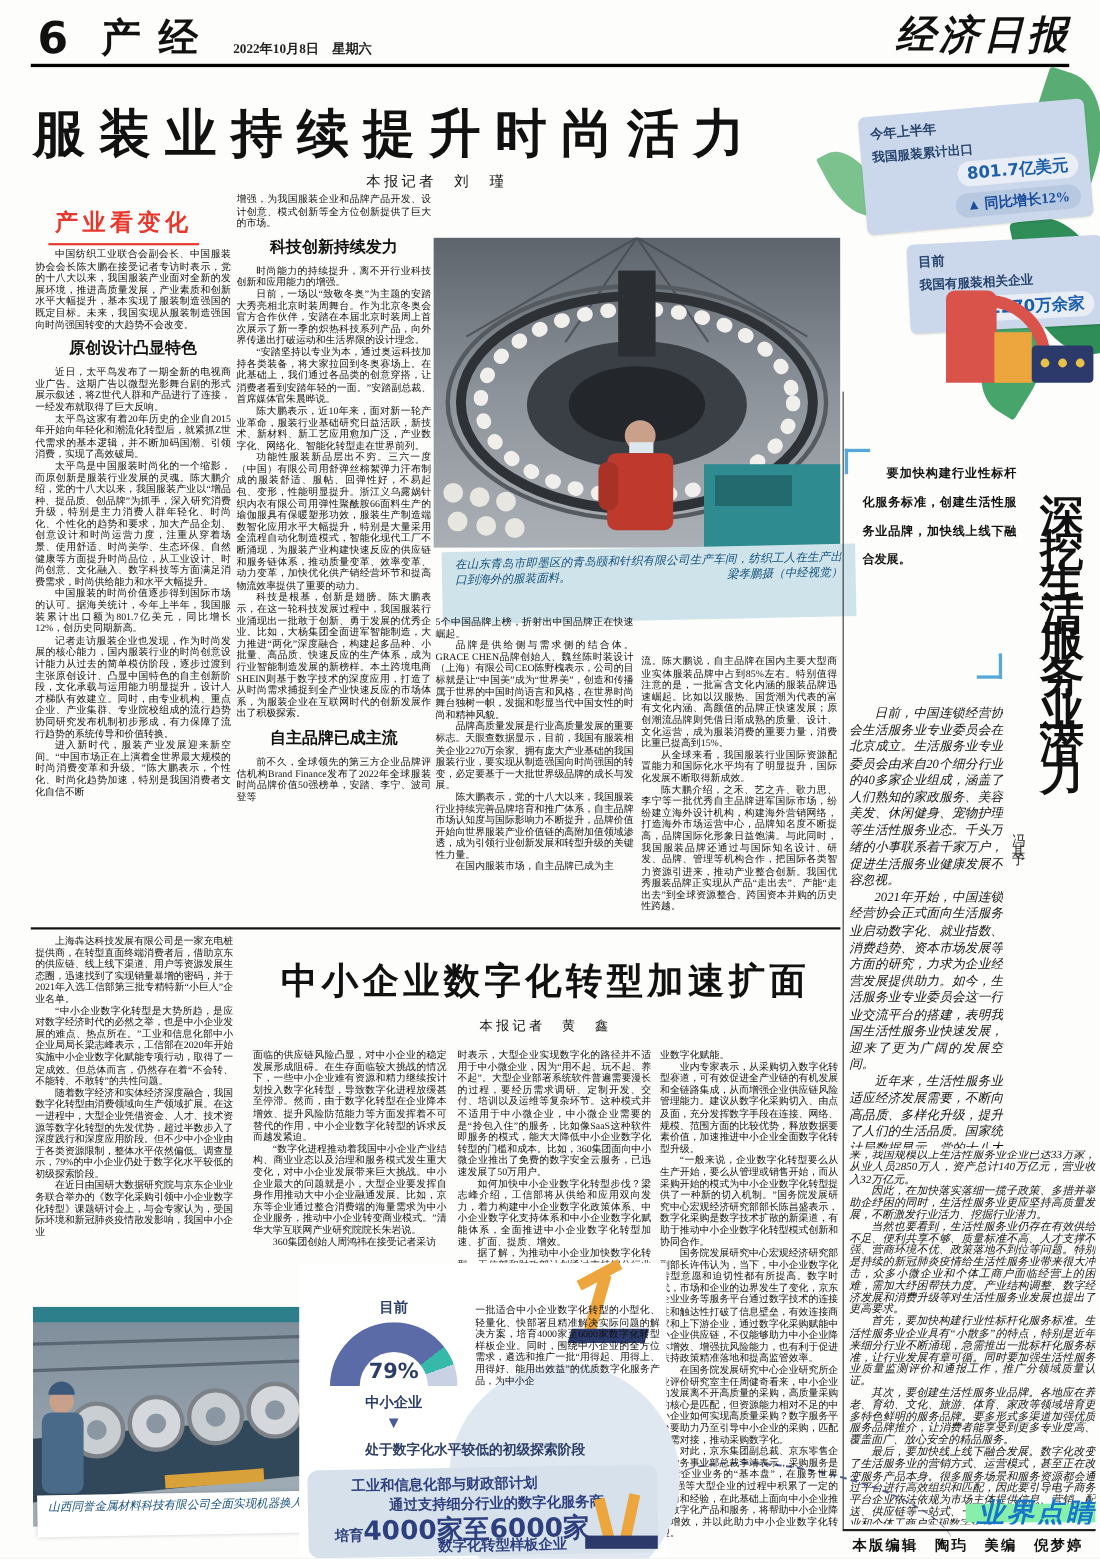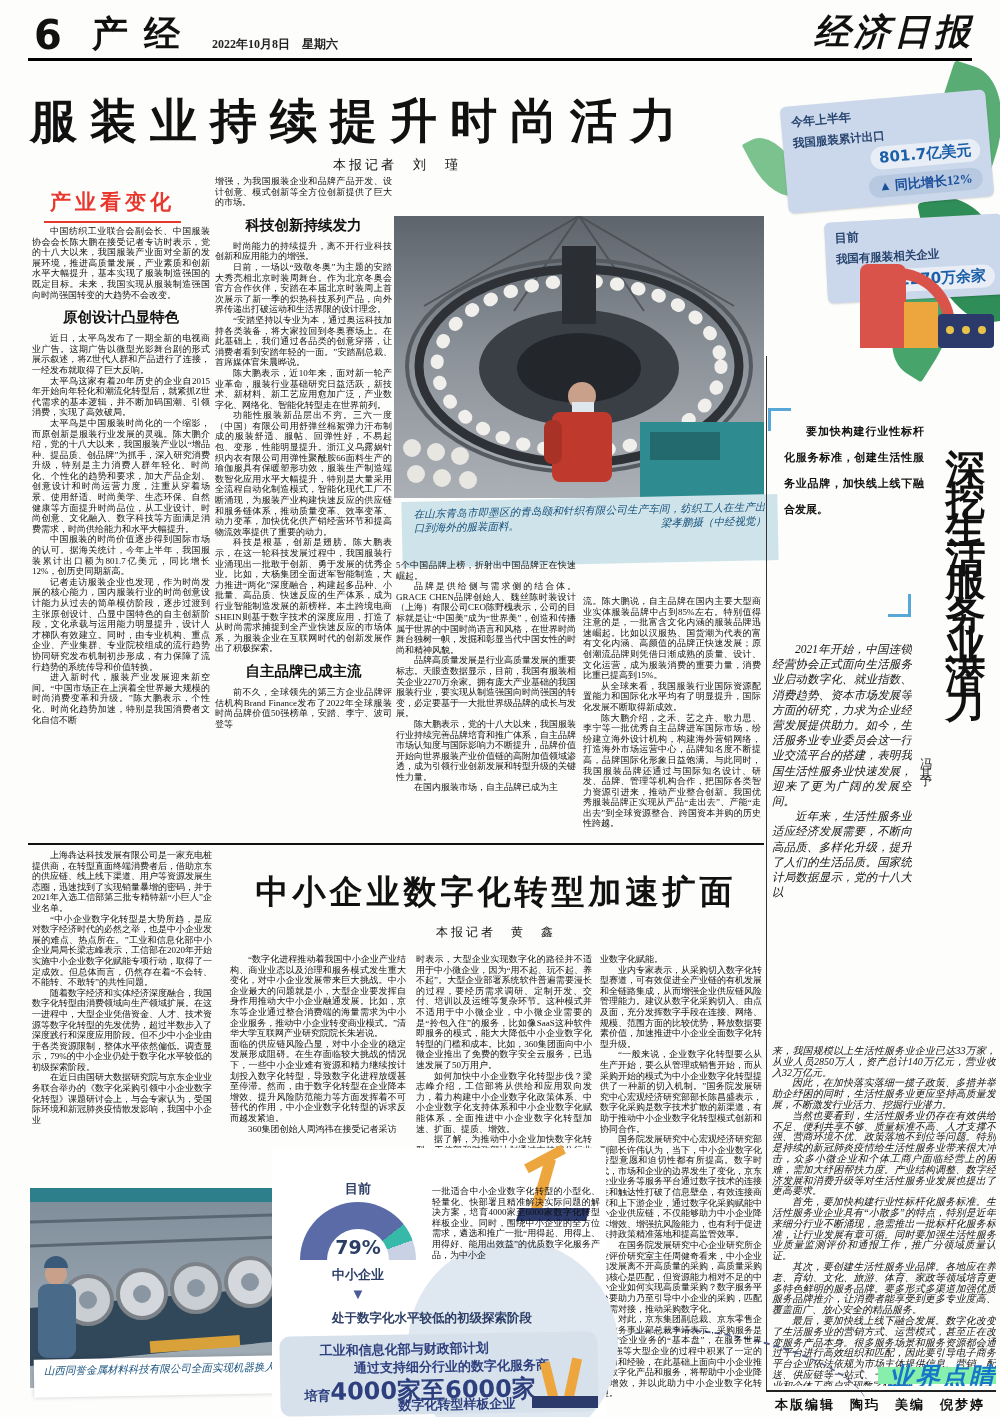--- a/index.html
+++ b/index.html
@@ -206,20 +206,21 @@
 <div class="abs vrule"></div>
 <div class="abs" id="svc">
   <span class="q-open"></span>
   <span class="q-close"></span>
   <div class="abs quote">
         <p class="bp">要加快构建行业性标杆化服务标准，创建生活性服务业品牌，加快线上线下融合发展。</p>
       </div>
   <div class="abs svctitle">深挖生活服务业潜力</div>
   <div class="abs svcauthor">冯其予</div>
   <div class="abs svcnarrow">
+    <p class="bp">日前，中国连锁经营协会生活服务业专业委员会在北京成立。生活服务业专业委员会由来自20个细分行业的40多家企业组成，涵盖了人们熟知的家政服务、美容美发、休闲健身、宠物护理等生活性服务业态。千头万绪的小事联系着千家万户，促进生活服务业健康发展不容忽视。</p>
     <p class="bp">2021年开始，中国连锁经营协会正式面向生活服务业启动数字化、就业指数、消费趋势、资本市场发展等方面的研究，力求为企业经营发展提供助力。如今，生活服务业专业委员会这一行业交流平台的搭建，表明我国生活性服务业快速发展，迎来了更为广阔的发展空间。</p>
     <p class="bp">近年来，生活性服务业适应经济发展需要，不断向高品质、多样化升级，提升了人们的生活品质。国家统计局数据显示，党的十八大以</p>
   </div>
   <div class="abs svcwide">
     <p class="bp ni">来，我国规模以上生活性服务业企业已达33万家，从业人员2850万人，资产总计140万亿元，营业收入32万亿元。</p>
     <p class="bp">因此，在加快落实落细一揽子政策、多措并举助企纾困的同时，生活性服务业更应坚持高质量发展，不断激发行业活力、挖掘行业潜力。</p>
     <p class="bp">当然也要看到，生活性服务业仍存在有效供给不足、便利共享不够、质量标准不高、人才支撑不强、营商环境不优、政策落地不到位等问题。特别是持续的新冠肺炎疫情给生活性服务业带来很大冲击，众多小微企业和个体工商户面临经营上的困难，需加大纾困帮扶力度。产业结构调整、数字经济发展和消费升级等对生活性服务业发展也提出了更高要求。</p>
     <p class="bp">首先，要加快构建行业性标杆化服务标准。生活性服务业企业具有“小散多”的特点，特别是近年来细分行业不断涌现，急需推出一批标杆化服务标准，让行业发展有章可循。同时要加强生活性服务业质量监测评价和通报工作，推广分领域质量认证。</p>
     <p class="bp">其次，要创建生活性服务业品牌。各地应在养老、育幼、文化、旅游、体育、家政等领域培育更多特色鲜明的服务品牌。要多形式多渠道加强优质服务品牌推介，让消费者能享受到更多专业度高、覆盖面广、放心安全的精品服务。</p>
     <p class="bp">最后，要加快线上线下融合发展。数字化改变了生活服务业的营销方式、运营模式，甚至正在改变服务产品本身。很多服务场景和服务资源都会通过平台进行高效组织和匹配，因此要引导电子商务平台企业依法依规为市场主体提供信息、营销、配送、供应链等一站式、一体化服务，使更多小微企业和个体工商户实现数字化转型。</p>
@@ -235,22 +236,22 @@
 <div class="abs a2byline">本报记者　黄　鑫</div>
 
 <div class="abs a1col" style="left:32px;top:850px;width:180px;height:334px;">
   <p class="bp">上海犇达科技发展有限公司是一家充电桩提供商，在转型直面终端消费者后，借助京东的供应链、线上线下渠道、用户等资源发展生态圈，迅速找到了实现销量暴增的密码，并于2021年入选工信部第三批专精特新“小巨人”企业名单。</p>
   <p class="bp">“中小企业数字化转型是大势所趋，是应对数字经济时代的必然之举，也是中小企业发展的难点、热点所在。”工业和信息化部中小企业局局长梁志峰表示，工信部在2020年开始实施中小企业数字化赋能专项行动，取得了一定成效。但总体而言，仍然存在着“不会转、不能转、不敢转”的共性问题。</p>
   <p class="bp">随着数字经济和实体经济深度融合，我国数字化转型由消费领域向生产领域扩展。在这一进程中，大型企业凭借资金、人才、技术资源等数字化转型的先发优势，超过半数步入了深度践行和深度应用阶段。但不少中小企业由于各类资源限制，整体水平依然偏低。调查显示，79%的中小企业仍处于数字化水平较低的初级探索阶段。</p>
   <p class="bp">在近日由国研大数据研究院与京东企业业务联合举办的《数字化采购引领中小企业数字化转型》课题研讨会上，与会专家认为，受国际环境和新冠肺炎疫情散发影响，我国中小企业</p>
 </div>
 
 <div class="abs a1col" style="left:230px;top:954px;width:176px;height:232px;">
+  <p class="bp ni">面临的供应链风险凸显，对中小企业的稳定发展形成阻碍。在生存面临较大挑战的情况下，一些中小企业难有资源和精力继续按计划投入数字化转型，导致数字化进程放缓甚至停滞。然而，由于数字化转型在企业降本增效、提升风险防范能力等方面发挥着不可替代的作用，中小企业数字化转型的诉求反而越发紧迫。</p>
   <p class="bp">“数字化进程推动着我国中小企业产业结构、商业业态以及治理和服务模式发生重大变化，对中小企业发展带来巨大挑战。中小企业最大的问题就是小，大型企业要发挥自身作用推动大中小企业融通发展。比如，京东等企业通过整合消费端的海量需求为中小企业服务，推动中小企业转变商业模式。”清华大学互联网产业研究院院长朱岩说。</p>
-  <p class="bp ni">面临的供应链风险凸显，对中小企业的稳定发展形成阻碍。在生存面临较大挑战的情况下，一些中小企业难有资源和精力继续按计划投入数字化转型，导致数字化进程放缓甚至停滞。然而，由于数字化转型在企业降本增效、提升风险防范能力等方面发挥着不可替代的作用，中小企业数字化转型的诉求反而越发紧迫。</p>
   <p class="bp">360集团创始人周鸿祎在接受记者采访</p>
 </div>
 
 <div class="abs a1col" style="left:416px;top:954px;width:176px;height:232px;">
   <p class="bp ni">时表示，大型企业实现数字化的路径并不适用于中小微企业，因为“用不起、玩不起、养不起”。大型企业部署系统软件普遍需要漫长的过程，要经历需求调研、定制开发、交付、培训以及运维等复杂环节。这种模式并不适用于中小微企业，中小微企业需要的是“拎包入住”的服务，比如像SaaS这种软件即服务的模式，能大大降低中小企业数字化转型的门槛和成本。比如，360集团面向中小微企业推出了免费的数字安全云服务，已迅速发展了50万用户。</p>
   <p class="bp">如何加快中小企业数字化转型步伐？梁志峰介绍，工信部将从供给和应用双向发力，着力构建中小企业数字化政策体系、中小企业数字化支持体系和中小企业数字化赋能体系，全面推进中小企业数字化转型加速、扩面、提质、增效。</p>
   <p class="bp">据了解，为推动中小企业加快数字化转型，工信部和财政部计划通过支持细分行业的数字化服务商，探索形成</p>
 </div>
 
 <div class="abs a1col" style="left:600px;top:954px;width:162px;height:460px;">

